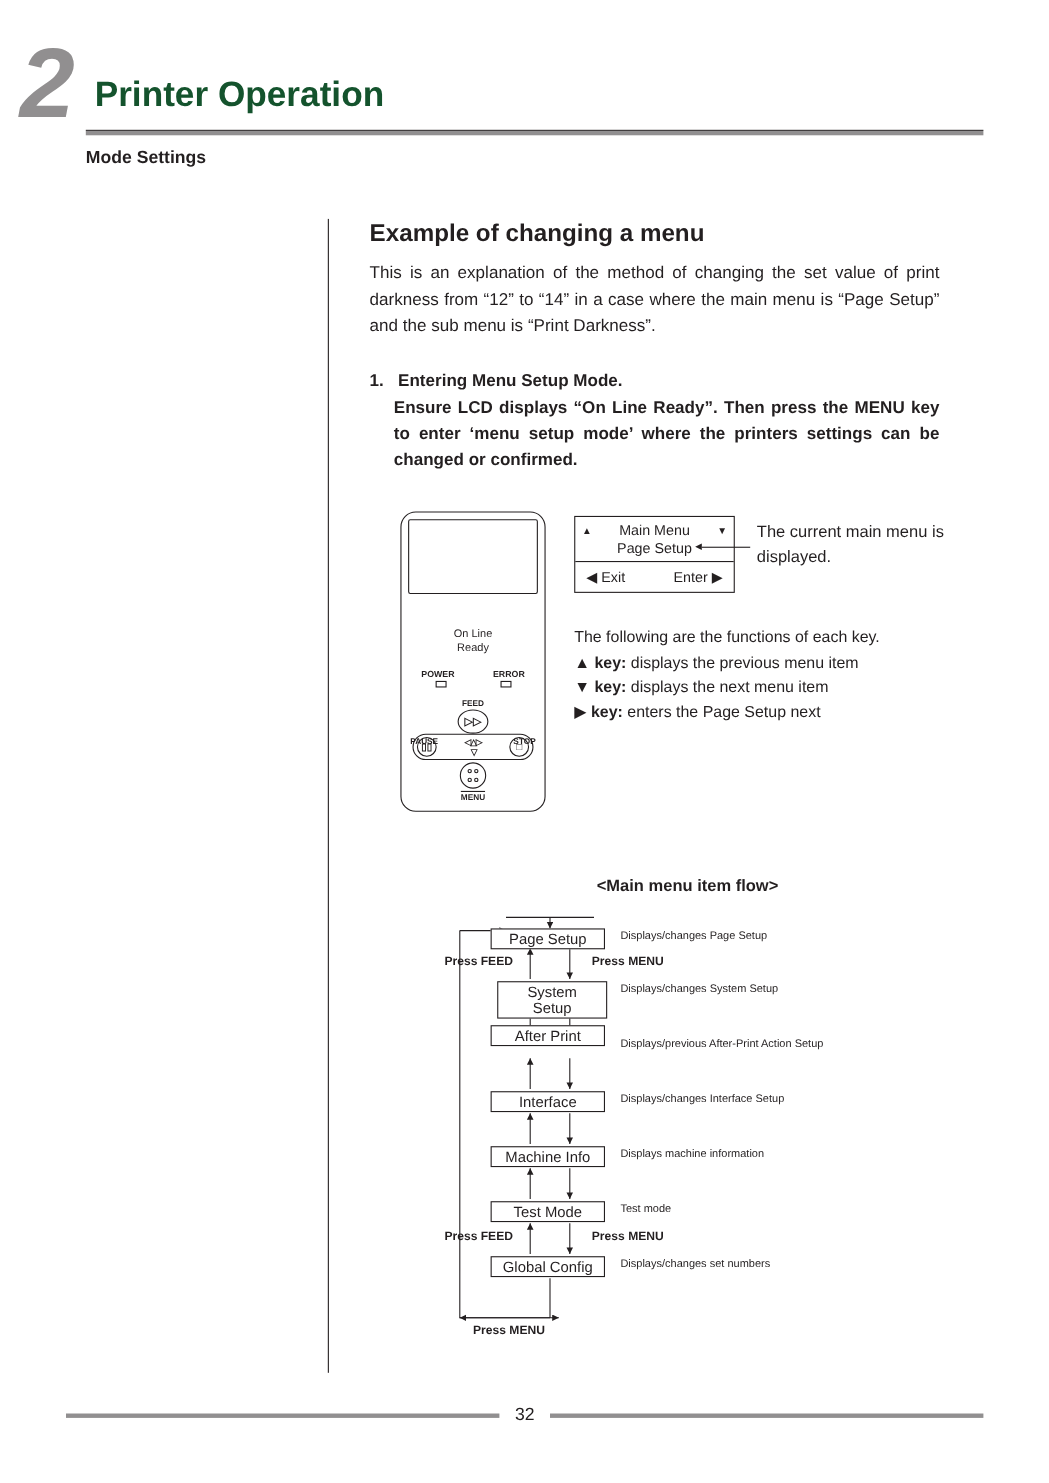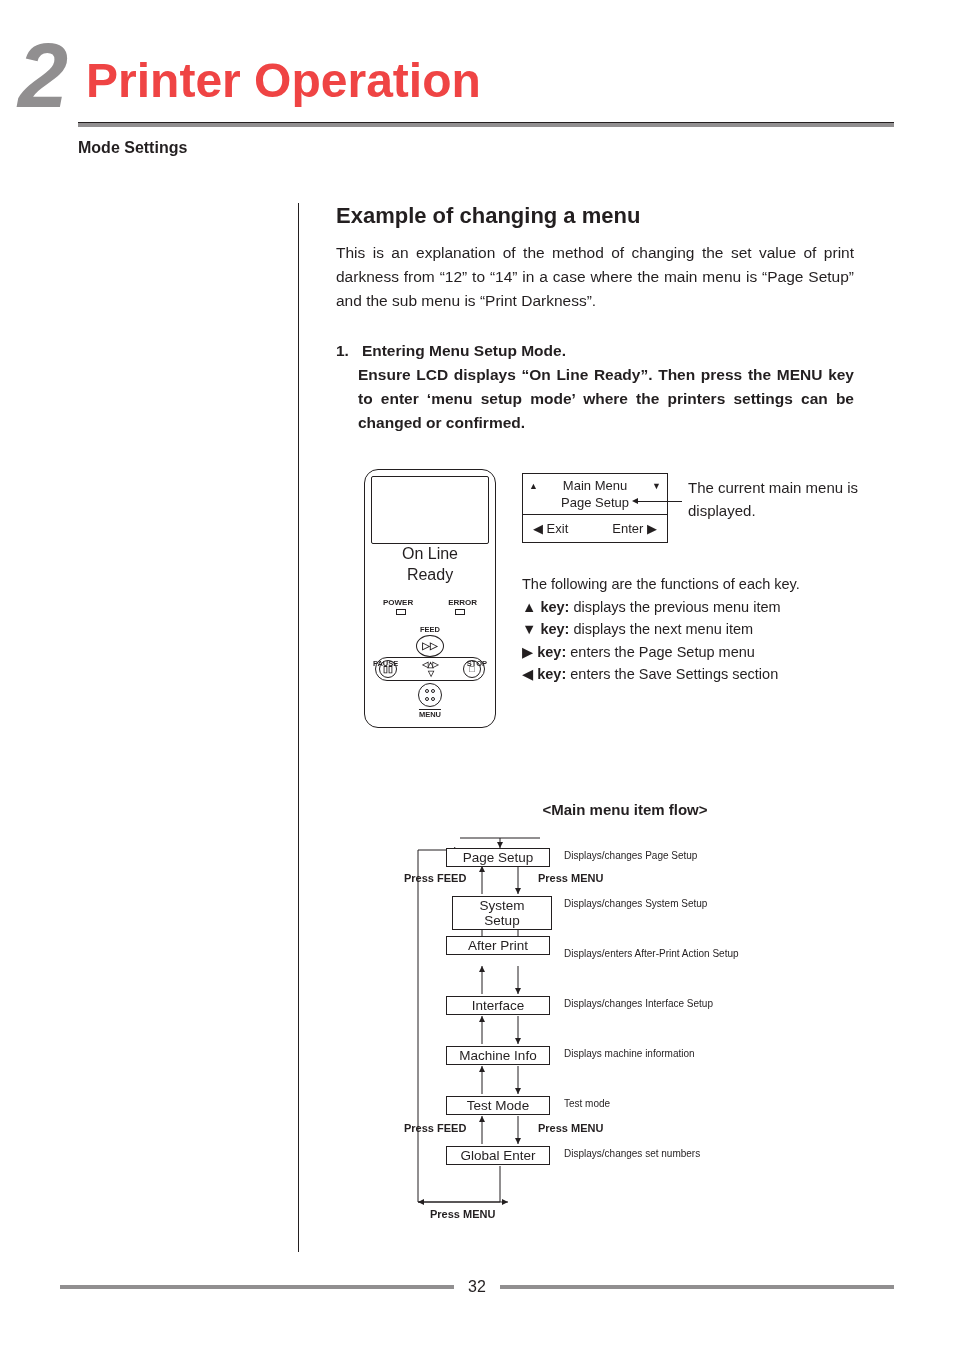--- a/index.html
+++ b/index.html
@@ -22,23 +22,23 @@
   .big-num {
     font-size: 90px;
     font-weight: 700;
     font-style: italic;
     color: #918f90;
     line-height: 0.8;
     position: relative;
     top: 10px;
   }
   .chapter {
-    font-size: 48px;
+    font-size: 32px;
     font-weight: 600;
-    color: #ef4444;
+    color: #14532d;
   }
   .rule-wrap {
     margin: 14px 0 0 60px;
     border-top: 1px solid #231f20;
     border-bottom: 4px solid #918f90;
     height: 5px;
   }
   .subtitle {
     font-weight: 700;
     font-size: 16px;
@@ -103,21 +103,22 @@
     border-radius: 14px;
     padding: 6px 6px 10px 6px;
     text-align: center;
   }
   .printer-screen {
     border: 1.5px solid #231f20;
     border-radius: 2px;
     height: 68px;
   }
   .printer-status {
-    font-size: 16px;
+    margin-top: 30px;
+    font-size: 10px;
     line-height: 1.3;
   }
   .printer-labels {
     display: flex;
     justify-content: space-around;
     font-size: 8px;
     font-weight: 700;
     margin-top: 12px;
     gap: 11px;
   }
@@ -356,22 +357,21 @@
           <span>Enter ▶</span>
         </div>
       </div>
       <div class="arrow-leader"></div>
       <div class="lcd-caption">The current main menu is displayed.</div>
 
       <div class="key-funcs">
         <div>The following are the functions of each key.</div>
         <div><span>▲</span><span class="kb"> key:</span><span> displays the previous menu item</span></div>
         <div><span>▼</span><span class="kb"> key:</span><span> displays the next menu item</span></div>
-        <div><span>▶</span><span class="kb"> key:</span><span> enters the Page Setup menu</span></div>
-        <div><span>◀</span><span class="kb"> key:</span><span> enters the Save Settings section</span></div>
+        <div><span>▶</span><span class="kb"> key:</span><span> enters the Page Setup next</span></div>
       </div>
     </div>
 
     <div class="flow-title">&lt;Main menu item flow&gt;</div>
 
     <div class="flow">
       <svg width="520" height="420">
         <defs>
           <marker id="ahd" markerWidth="8" markerHeight="8" refX="6" refY="3" orient="auto">
             <path d="M0,0 L6,3 L0,6 Z" fill="#231f20"></path>
@@ -406,32 +406,32 @@
         <path d="M 140 370 L 58 370" stroke="#231f20" fill="none" marker-end="url(#ahd)"></path>
       </svg>
 
       <div class="mbox" style="left:86px; top:16px; width:104px;">Page Setup</div>
       <div class="mlabel" style="left:204px; top:18px;">Displays/changes Page Setup</div>
 
       <div class="mbox" style="left:92px; top:64px; width:100px;">System Setup</div>
       <div class="mlabel" style="left:204px; top:66px;">Displays/changes System Setup</div>
 
       <div class="mbox" style="left:86px; top:104px; width:104px;">After Print</div>
-      <div class="mlabel" style="left:204px; top:116px;">Displays/enters After-Print Action Setup</div>
+      <div class="mlabel" style="left:204px; top:116px;">Displays/previous After-Print Action Setup</div>
 
       <div class="mbox" style="left:86px; top:164px; width:104px;">Interface</div>
       <div class="mlabel" style="left:204px; top:166px;">Displays/changes Interface Setup</div>
 
       <div class="mbox" style="left:86px; top:214px; width:104px;">Machine Info</div>
       <div class="mlabel" style="left:204px; top:216px;">Displays machine information</div>
 
       <div class="mbox" style="left:86px; top:264px; width:104px;">Test Mode</div>
       <div class="mlabel" style="left:204px; top:266px;">Test mode</div>
 
-      <div class="mbox" style="left:86px; top:314px; width:104px;">Global Enter</div>
+      <div class="mbox" style="left:86px; top:314px; width:104px;">Global Config</div>
       <div class="mlabel" style="left:204px; top:316px;">Displays/changes set numbers</div>
 
       <div class="slabel" style="left:44px; top:40px;">Press FEED</div>
       <div class="slabel" style="left:178px; top:40px;">Press MENU</div>
       <div class="slabel" style="left:44px; top:290px;">Press FEED</div>
       <div class="slabel" style="left:178px; top:290px;">Press MENU</div>
       <div class="slabel" style="left:70px; top:376px;">Press MENU</div>
     </div>
   </div>
 </div>

